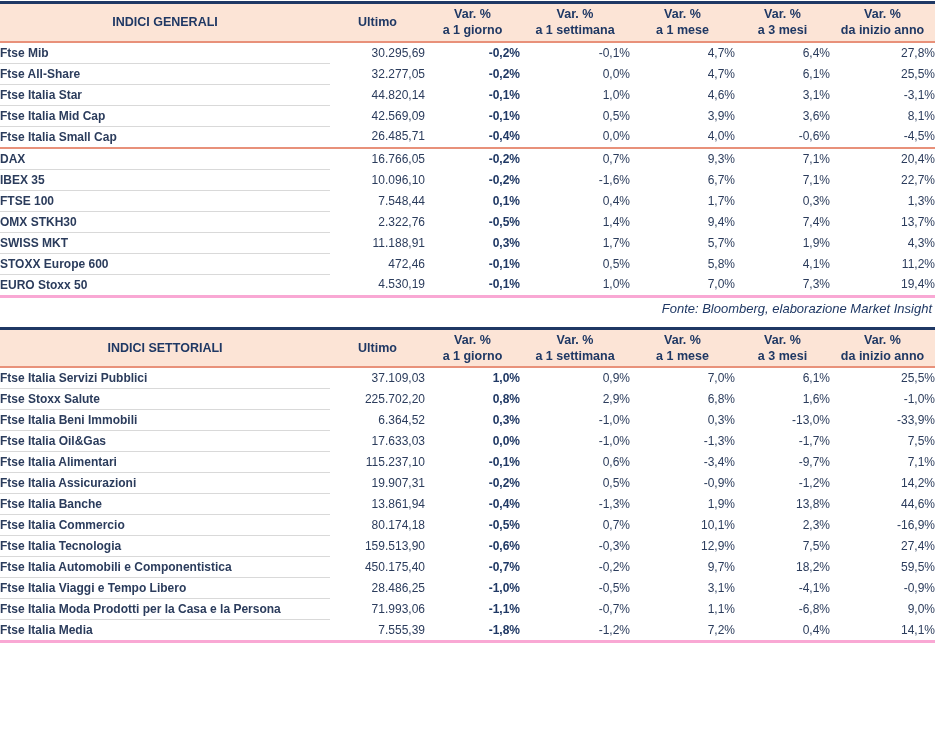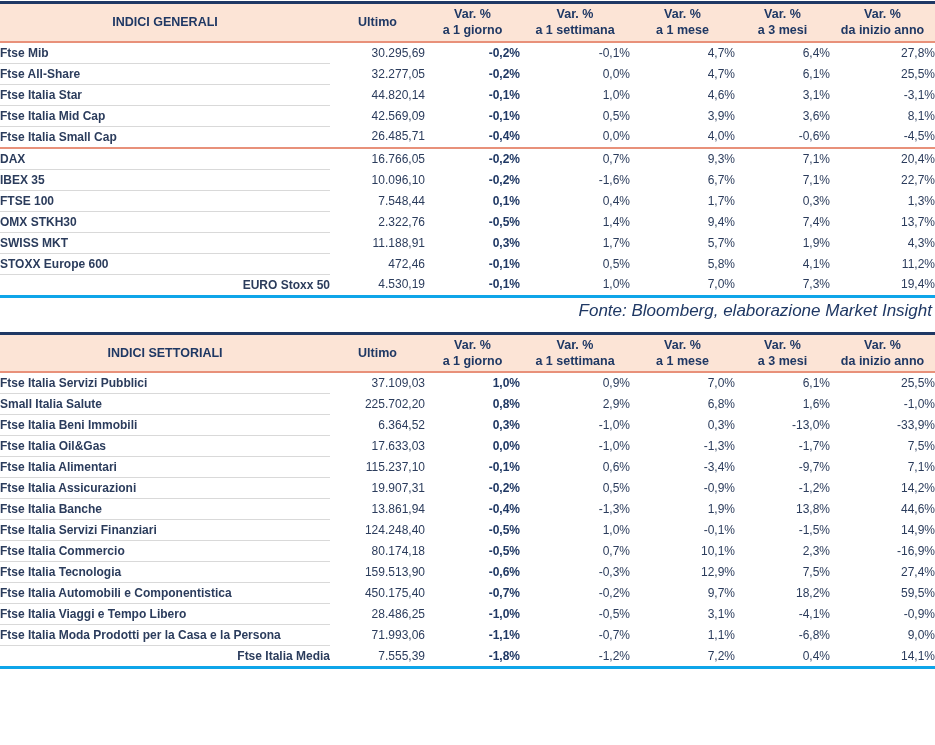--- a/index.html
+++ b/index.html
@@ -12,21 +12,21 @@
   }
   .report {
     width: 935px;
     padding-top: 1px;
   }
   table.idx-table {
     border-collapse: collapse;
     table-layout: fixed;
     width: 935px;
     border-top: 3px solid #1f3864;
-    border-bottom: 3px solid #0ea5e9;
+    border-bottom: 3px solid #f9a8d4;
   }
   table.idx-table thead tr {
     background: #fce4d6;
   }
   table.idx-table th {
     height: 38px;
     font-size: 12.5px;
     font-weight: bold;
     color: #1f3864;
     text-align: center;
@@ -48,38 +48,37 @@
   }
   td.name-cell {
     font-weight: bold;
     color: #1f3864;
     text-align: left;
     padding-left: 4px;
     border-bottom: 1px solid #d9d9d9;
   }
   tbody tr:last-child td.name-cell {
     border-bottom: none;
-    text-align: right;
   }
   td.num {
     text-align: right;
     padding-right: 28px;
   }
   td.num.bold {
     font-weight: bold;
     color: #1f3864;
   }
   tr.sep-after td {
     border-bottom: 2px solid #e8917a;
   }
   .fonte {
     width: 935px;
     text-align: right;
     font-style: italic;
-    font-size: 17px;
+    font-size: 13px;
     color: #1f3864;
     padding: 3px 3px 0 16px;
     margin-bottom: 11px;
   }
 </style>
 </head>
 <body>
 
 <div class="report">
   <section class="table-section">
@@ -277,21 +276,21 @@
           <tr>
             <td class="name-cell">Ftse Italia Servizi Pubblici</td>
             <td class="num">37.109,03</td>
             <td class="num bold">1,0%</td>
             <td class="num">0,9%</td>
             <td class="num">7,0%</td>
             <td class="num">6,1%</td>
             <td class="num">25,5%</td>
           </tr>
           <tr>
-            <td class="name-cell">Small Italia Salute</td>
+            <td class="name-cell">Ftse Stoxx Salute</td>
             <td class="num">225.702,20</td>
             <td class="num bold">0,8%</td>
             <td class="num">2,9%</td>
             <td class="num">6,8%</td>
             <td class="num">1,6%</td>
             <td class="num">-1,0%</td>
           </tr>
           <tr>
             <td class="name-cell">Ftse Italia Beni Immobili</td>
             <td class="num">6.364,52</td>
@@ -331,29 +330,20 @@
           <tr>
             <td class="name-cell">Ftse Italia Banche</td>
             <td class="num">13.861,94</td>
             <td class="num bold">-0,4%</td>
             <td class="num">-1,3%</td>
             <td class="num">1,9%</td>
             <td class="num">13,8%</td>
             <td class="num">44,6%</td>
           </tr>
           <tr>
-            <td class="name-cell">Ftse Italia Servizi Finanziari</td>
-            <td class="num">124.248,40</td>
-            <td class="num bold">-0,5%</td>
-            <td class="num">1,0%</td>
-            <td class="num">-0,1%</td>
-            <td class="num">-1,5%</td>
-            <td class="num">14,9%</td>
-          </tr>
-          <tr>
             <td class="name-cell">Ftse Italia Commercio</td>
             <td class="num">80.174,18</td>
             <td class="num bold">-0,5%</td>
             <td class="num">0,7%</td>
             <td class="num">10,1%</td>
             <td class="num">2,3%</td>
             <td class="num">-16,9%</td>
           </tr>
           <tr>
             <td class="name-cell">Ftse Italia Tecnologia</td>

